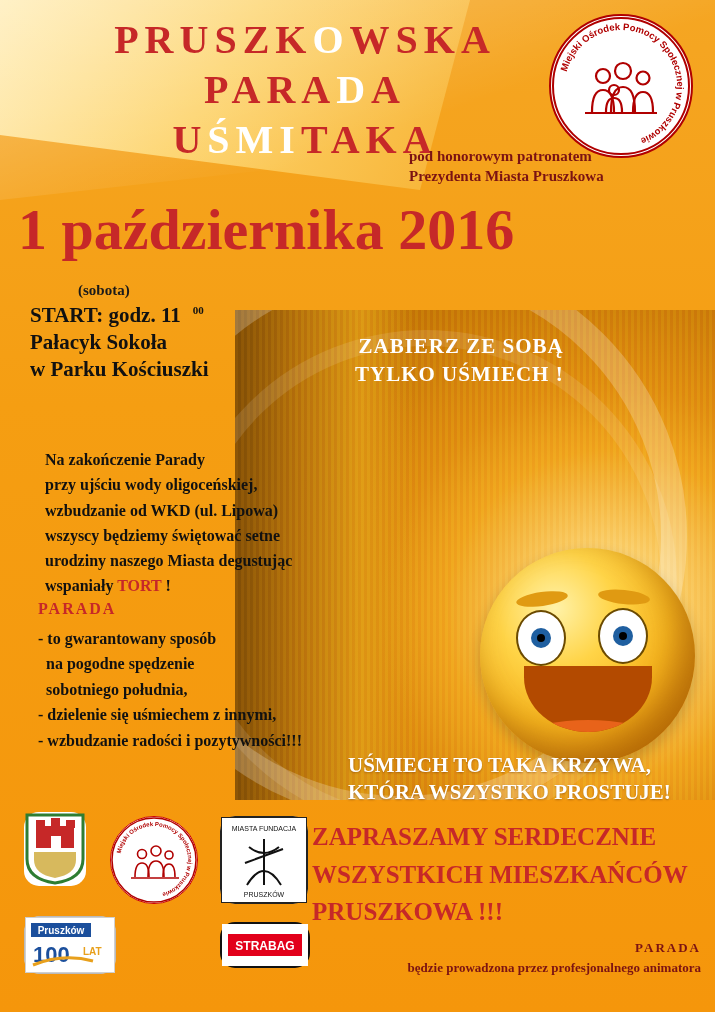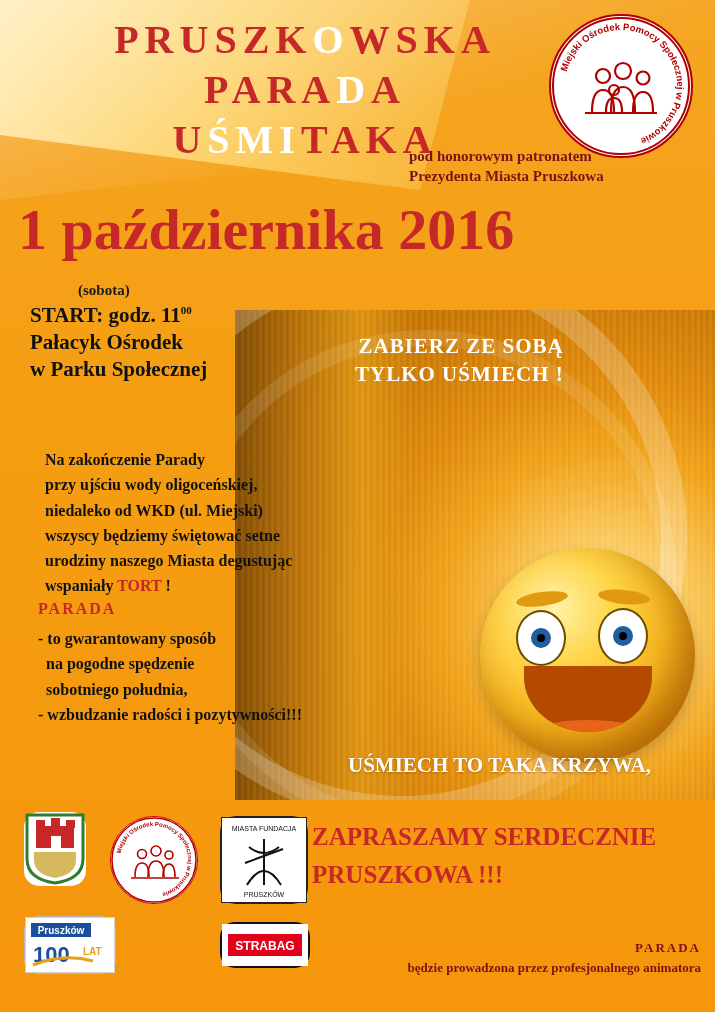--- a/index.html
+++ b/index.html
@@ -53,21 +53,21 @@
     position:absolute;left:18px;top:196px;z-index:6;
     font-size:58px;font-weight:bold;color:#C62828;
     font-family:"Liberation Serif", serif;
   }
   .sobota{
     position:absolute;left:30px;top:282px;z-index:6;color:#1a1a1a;font-weight:bold;font-size:15px;margin-left:48px;
   }
   .start{
     position:absolute;left:30px;top:302px;z-index:6;color:#111;font-weight:bold;font-size:21px;line-height:1.28;
   }
-  .start sup{font-size:11px;vertical-align:super;}
+  .start sup{font-size:11px;vertical-align:super;margin-left:12px;}
   
   .panel{
     position:absolute;left:235px;top:310px;width:480px;height:490px;overflow:hidden;z-index:2;
     background:
       radial-gradient(circle at 78% 62%, #FFE9A0 0%, #F9C65A 18%, #F0A51E 34%, #E08E10 48%, #C97A08 70%, #B06800 100%);
   }
   .panel:before{
     content:"";position:absolute;left:0;top:0;width:180px;height:490px;
     background:linear-gradient(90deg,#7a4a06 0%,#b7740d 35%,#e09b16 70%,rgba(224,155,22,0) 100%);
     opacity:.85;
@@ -173,22 +173,22 @@
 
   <div class="patronat">
     <div>pod honorowym patronatem</div>
     <div>Prezydenta Miasta Pruszkowa</div>
   </div>
 
   <div class="date">1 października 2016</div>
   <div class="sobota">(sobota)</div>
   <div class="start">
     <div><span>START: godz. 11</span><sup>00</sup></div>
-    <div>Pałacyk Ośrodek</div>
-    <div>w Parku Społecznej</div>
+    <div>Pałacyk Sokoła</div>
+    <div>w Parku Kościuszki</div>
   </div>
 
   <div class="panel">
     <div class="panel-stripes"></div>
     <div class="arc" style="left:-120px;top:-60px;width:520px;height:520px;border-width:26px;"></div>
     <div class="arc" style="left:-60px;top:20px;width:470px;height:470px;border-width:16px;opacity:.5;"></div>
   </div>
 
   <div class="zabierz">
     <div>ZABIERZ ZE SOBĄ</div>
@@ -202,36 +202,38 @@
       <div class="pupil"></div>
     </div>
     <div class="eye" style="left:118px;top:60px;">
       <div class="pupil"></div>
     </div>
     <div class="mouth"></div>
   </div>
 
   <div class="usmiech-line">
     <div>UŚMIECH TO TAKA KRZYWA,</div>
+    <div>KTÓRA WSZYSTKO PROSTUJE!</div>
   </div>
 
   <div class="body-text">
     <div>Na zakończenie Parady</div>
     <div>przy ujściu wody oligoceńskiej,</div>
-    <div>niedaleko od WKD (ul. Miejski)</div>
+    <div>wzbudzanie od WKD (ul. Lipowa)</div>
     <div>wszyscy będziemy świętować setne</div>
     <div>urodziny naszego Miasta degustując</div>
     <div><span>wspaniały </span><span class="tort">TORT</span><span> !</span></div>
   </div>
 
   <div class="parada-block">
     <div class="parada-head">PARADA</div>
     <div>- to gwarantowany sposób</div>
     <div style="white-space:pre;">  na pogodne spędzenie</div>
     <div style="white-space:pre;">  sobotniego południa,</div>
+    <div>- dzielenie się uśmiechem z innymi,</div>
     <div>- wzbudzanie radości i pozytywności!!!</div>
   </div>
 
   <div class="logos">
     <div class="logo crest">
       <svg width="62" height="74" viewBox="0 0 62 74" aria-hidden="true">
         <path d="M3 3 h56 v44 q0 20 -28 24 q-28 -4 -28 -24 z" fill="#FFFFFF" stroke="#2E7D32" stroke-width="3"></path>
         <rect x="12" y="14" width="38" height="22" fill="#C62828"></rect>
         <rect x="12" y="8" width="9" height="8" fill="#C62828"></rect>
         <rect x="27" y="6" width="9" height="10" fill="#C62828"></rect>
@@ -287,20 +289,21 @@
       <svg width="86" height="42" viewBox="0 0 86 42" aria-hidden="true">
         <rect x="0" y="0" width="86" height="42" fill="#fff"></rect>
         <rect x="6" y="10" width="74" height="22" fill="#E2001A"></rect>
         <text x="43" y="26" text-anchor="middle" font-family="Liberation Sans, sans-serif" font-size="12" font-weight="bold" fill="#fff">STRABAG</text>
       </svg>
     </div>
   </div>
 
   <div class="invite">
     <div>ZAPRASZAMY SERDECZNIE</div>
+    <div>WSZYSTKICH MIESZKAŃCÓW</div>
     <div>PRUSZKOWA !!!</div>
   </div>
 
   <div class="footer">
     <div class="fhead">PARADA</div>
     <div>będzie prowadzona przez profesjonalnego animatora</div>
   </div>
 
 </div>
 

